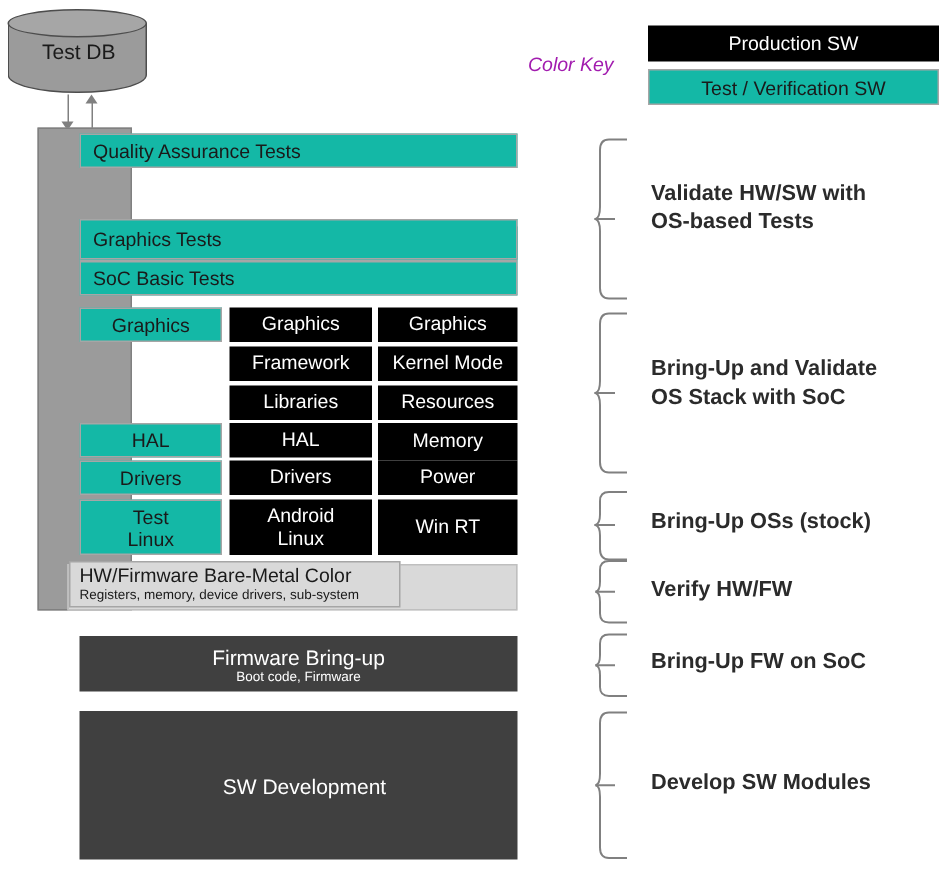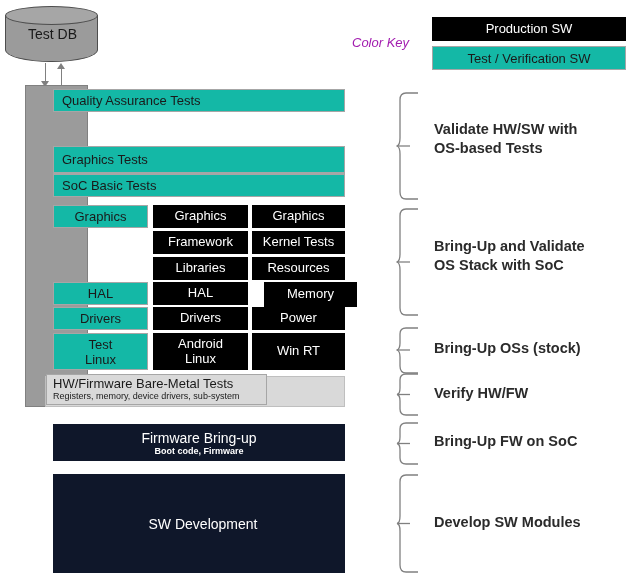--- a/index.html
+++ b/index.html
@@ -88,26 +88,26 @@
   #key-prod {
     left: 432px; top: 17px; width: 194px; height: 24px;
   }
   #key-test {
     left: 432px; top: 46px; width: 194px; height: 24px;
     justify-content: center; text-align: center;
   }
 
   
   .wideblock {
-    background: #0f172a;
+    background: #404040;
     color: #ffffff;
     box-sizing: border-box;
   }
   .wideblock .wb-title { font-size: 14px; }
-  .wideblock .wb-sub { font-size: 9px; font-weight: bold; }
+  .wideblock .wb-sub { font-size: 9px; }
 
   
   #hwfw-outer {
     left: 45px; top: 376px; width: 300px; height: 31px;
     background: #d9d9d9; border: 1px solid #bfbfbf; box-sizing: border-box;
   }
   #hwfw-inner {
     left: 46px; top: 374px; width: 221px; height: 31px;
     background: #d9d9d9; border: 1px solid #a6a6a6; box-sizing: border-box;
     padding-left: 6px;
@@ -164,29 +164,29 @@
 
 <div class="abs darkbox" style="left:153px; top:205px; width:95px; height:23px;">Graphics</div>
 <div class="abs darkbox" style="left:153px; top:231px; width:95px; height:23px;">Framework</div>
 <div class="abs darkbox" style="left:153px; top:257px; width:95px; height:23px;">Libraries</div>
 <div class="abs darkbox" style="left:153px; top:282px; width:95px; height:23px;">HAL</div>
 <div class="abs darkbox" style="left:153px; top:307px; width:95px; height:23px;">Drivers</div>
 <div class="abs darkbox" style="left:153px; top:333px; width:95px; height:37px; white-space:pre-line;"><span style="width:100%">Android
 Linux</span></div>
 
 <div class="abs darkbox" style="left:252px; top:205px; width:93px; height:23px;">Graphics</div>
-<div class="abs darkbox" style="left:252px; top:231px; width:93px; height:23px;">Kernel Tests</div>
+<div class="abs darkbox" style="left:252px; top:231px; width:93px; height:23px;">Kernel Mode</div>
 <div class="abs darkbox" style="left:252px; top:257px; width:93px; height:23px;">Resources</div>
-<div class="abs darkbox" style="left:264px; top:282px; width:93px; height:25px;">Memory</div>
+<div class="abs darkbox" style="left:252px; top:282px; width:93px; height:25px;">Memory</div>
 <div class="abs darkbox" style="left:252px; top:307px; width:93px; height:23px;">Power</div>
 <div class="abs darkbox" style="left:252px; top:333px; width:93px; height:37px;">Win RT</div>
 
 <div class="abs" id="hwfw-outer"></div>
 <div class="abs" id="hwfw-inner">
-  <div class="hw-title">HW/Firmware Bare-Metal Tests</div>
+  <div class="hw-title">HW/Firmware Bare-Metal Color</div>
   <div class="hw-sub">Registers, memory, device drivers, sub-system</div>
 </div>
 
 <div class="abs wideblock" style="left:53px; top:424px; width:292px; height:37px; display:flex; flex-direction:column; align-items:center; justify-content:center;">
   <div class="wb-title">Firmware Bring-up</div>
   <div class="wb-sub">Boot code, Firmware</div>
 </div>
 
 <div class="abs wideblock" style="left:53px; top:474px; width:292px; height:99px; display:flex; flex-direction:column; justify-content:center; padding-left:8px;text-align:center;">
   <div class="wb-title">SW Development</div>

